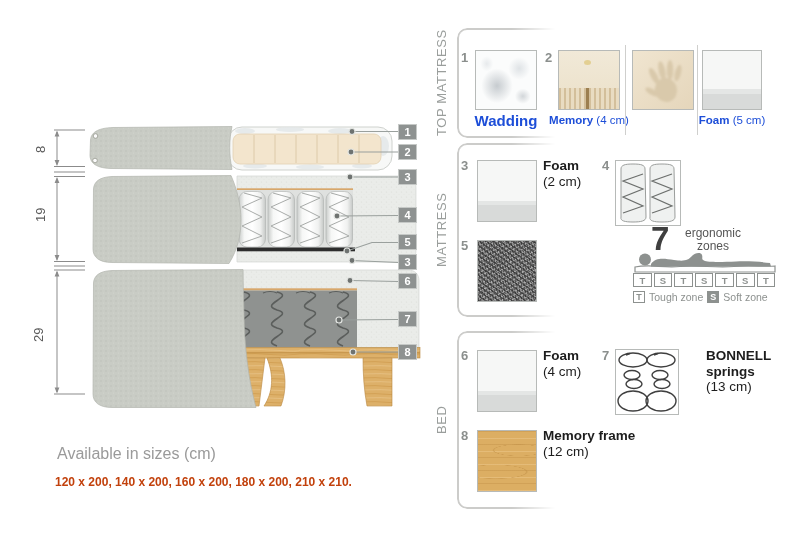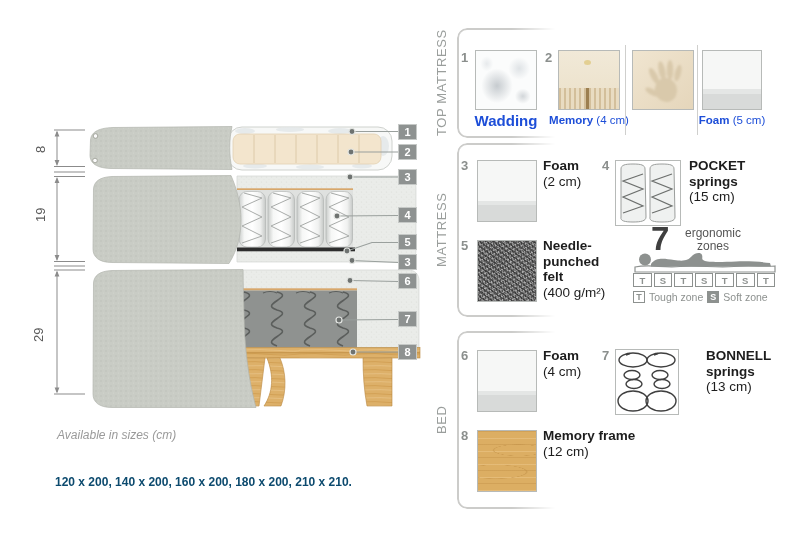--- a/index.html
+++ b/index.html
@@ -10,22 +10,22 @@
   
   .badge{position:absolute;left:398px;width:19px;height:16px;background:#8e9291;
          border:1px solid #c6c9c7;box-sizing:border-box;color:#fff;font-size:11px;
          font-weight:bold;display:flex;align-items:center;justify-content:center;}
 
   
   .mlabel{position:absolute;width:16px;display:flex;align-items:center;justify-content:center;
           writing-mode:vertical-rl;transform:rotate(180deg);font-size:13px;color:#5b5b5b;}
 
   
-  .avail{position:absolute;left:57px;top:428px;font-size:12px;color:#9a9a9a;font-style:italic;}
-  .sizes{position:absolute;left:55px;top:475px;font-size:12px;font-weight:bold;color:#0c4a6e;}
+  .avail{position:absolute;left:57px;top:445px;font-size:16px;color:#9a9a9a;}
+  .sizes{position:absolute;left:55px;top:475px;font-size:12px;font-weight:bold;color:#c2410c;}
 
   
   .bracket{position:absolute;left:457px;width:100px;border:2px solid #ccccca;border-right:none;
            border-radius:10px 0 0 10px;box-sizing:border-box;
            -webkit-mask-image:linear-gradient(to right,#000 55%,transparent 98%);
            mask-image:linear-gradient(to right,#000 55%,transparent 98%);}
   .vtitle{position:absolute;left:433px;width:17px;display:flex;align-items:center;justify-content:center;
           writing-mode:vertical-rl;transform:rotate(180deg);font-size:13px;letter-spacing:.6px;color:#9a9e9c;}
   .num{position:absolute;font-size:13px;font-weight:bold;color:#8b8f8d;}
   .swatch{position:absolute;border:1px solid #b7bab8;box-sizing:border-box;}
@@ -272,25 +272,23 @@
 
   <div class="num" style="left:602px;top:158px;">4</div>
   <div class="swatch sw-line" style="left:615px;top:160px;width:66px;height:66px;">
     <svg width="64" height="64" viewBox="0 0 62 64">
       <path d="M4,8 C4,4 8,3 16,3 C24,3 28,4 28,8 L29,56 C29,60 24,61 16,61 C8,61 3,60 4,56 Z" fill="#eff1f0" stroke="#9b9e9c" stroke-width="1"></path>
       <path d="M6,52 L26,45 L6,36 L26,28 L6,20 L26,13" stroke="#6c6f6d" stroke-width="1.2" fill="none"></path>
       <path d="M33,8 C33,4 37,3 45,3 C53,3 57,4 57,8 L58,56 C58,60 53,61 45,61 C37,61 32,60 33,56 Z" fill="#eff1f0" stroke="#9b9e9c" stroke-width="1"></path>
       <path d="M35,52 L55,45 L35,36 L55,28 L35,20 L55,13" stroke="#6c6f6d" stroke-width="1.2" fill="none"></path>
     </svg>
   </div>
-  <div class="ilabel" style="left:689px;top:158px;width:78px;"><b>POCKET springs</b><span class="sz">(15 cm)</span></div>
 
   <div class="num" style="left:461px;top:238px;">5</div>
   <div class="swatch sw-felt" style="left:477px;top:240px;width:60px;height:62px;"></div>
-  <div class="ilabel" style="left:543px;top:238px;width:72px;"><b>Needle-punched felt</b><span class="sz">(400 g/m²)</span></div>
 
   <div class="ez-count">7</div>
   <div class="ez-label">ergonomic zones</div>
   <svg class="person" viewBox="0 0 146 22">
     <path d="M3,16 C18,13 30,17 48,15.5 C66,14 84,17 102,15.5 C118,14 132,16 143,15 L143,21 L3,21 Z" fill="#ffffff" stroke="#8d918f" stroke-width="1.2"></path>
     <circle cx="13" cy="8.5" r="6" fill="#8d918f"></circle>
     <path d="M19,13 C24,6 32,7.5 42,9 C52,10.5 56,9.5 60,5 C63,1.5 69,1 70,4 C71,6.5 69,8 72,9.5 C76,11.5 90,11 104,10.5 C118,10 130,11 138,12 L139,15.5 L19,15.5 Z" fill="#8d918f"></path>
   </svg>
   <div class="zrow">
     <div class="zbox">T</div>

